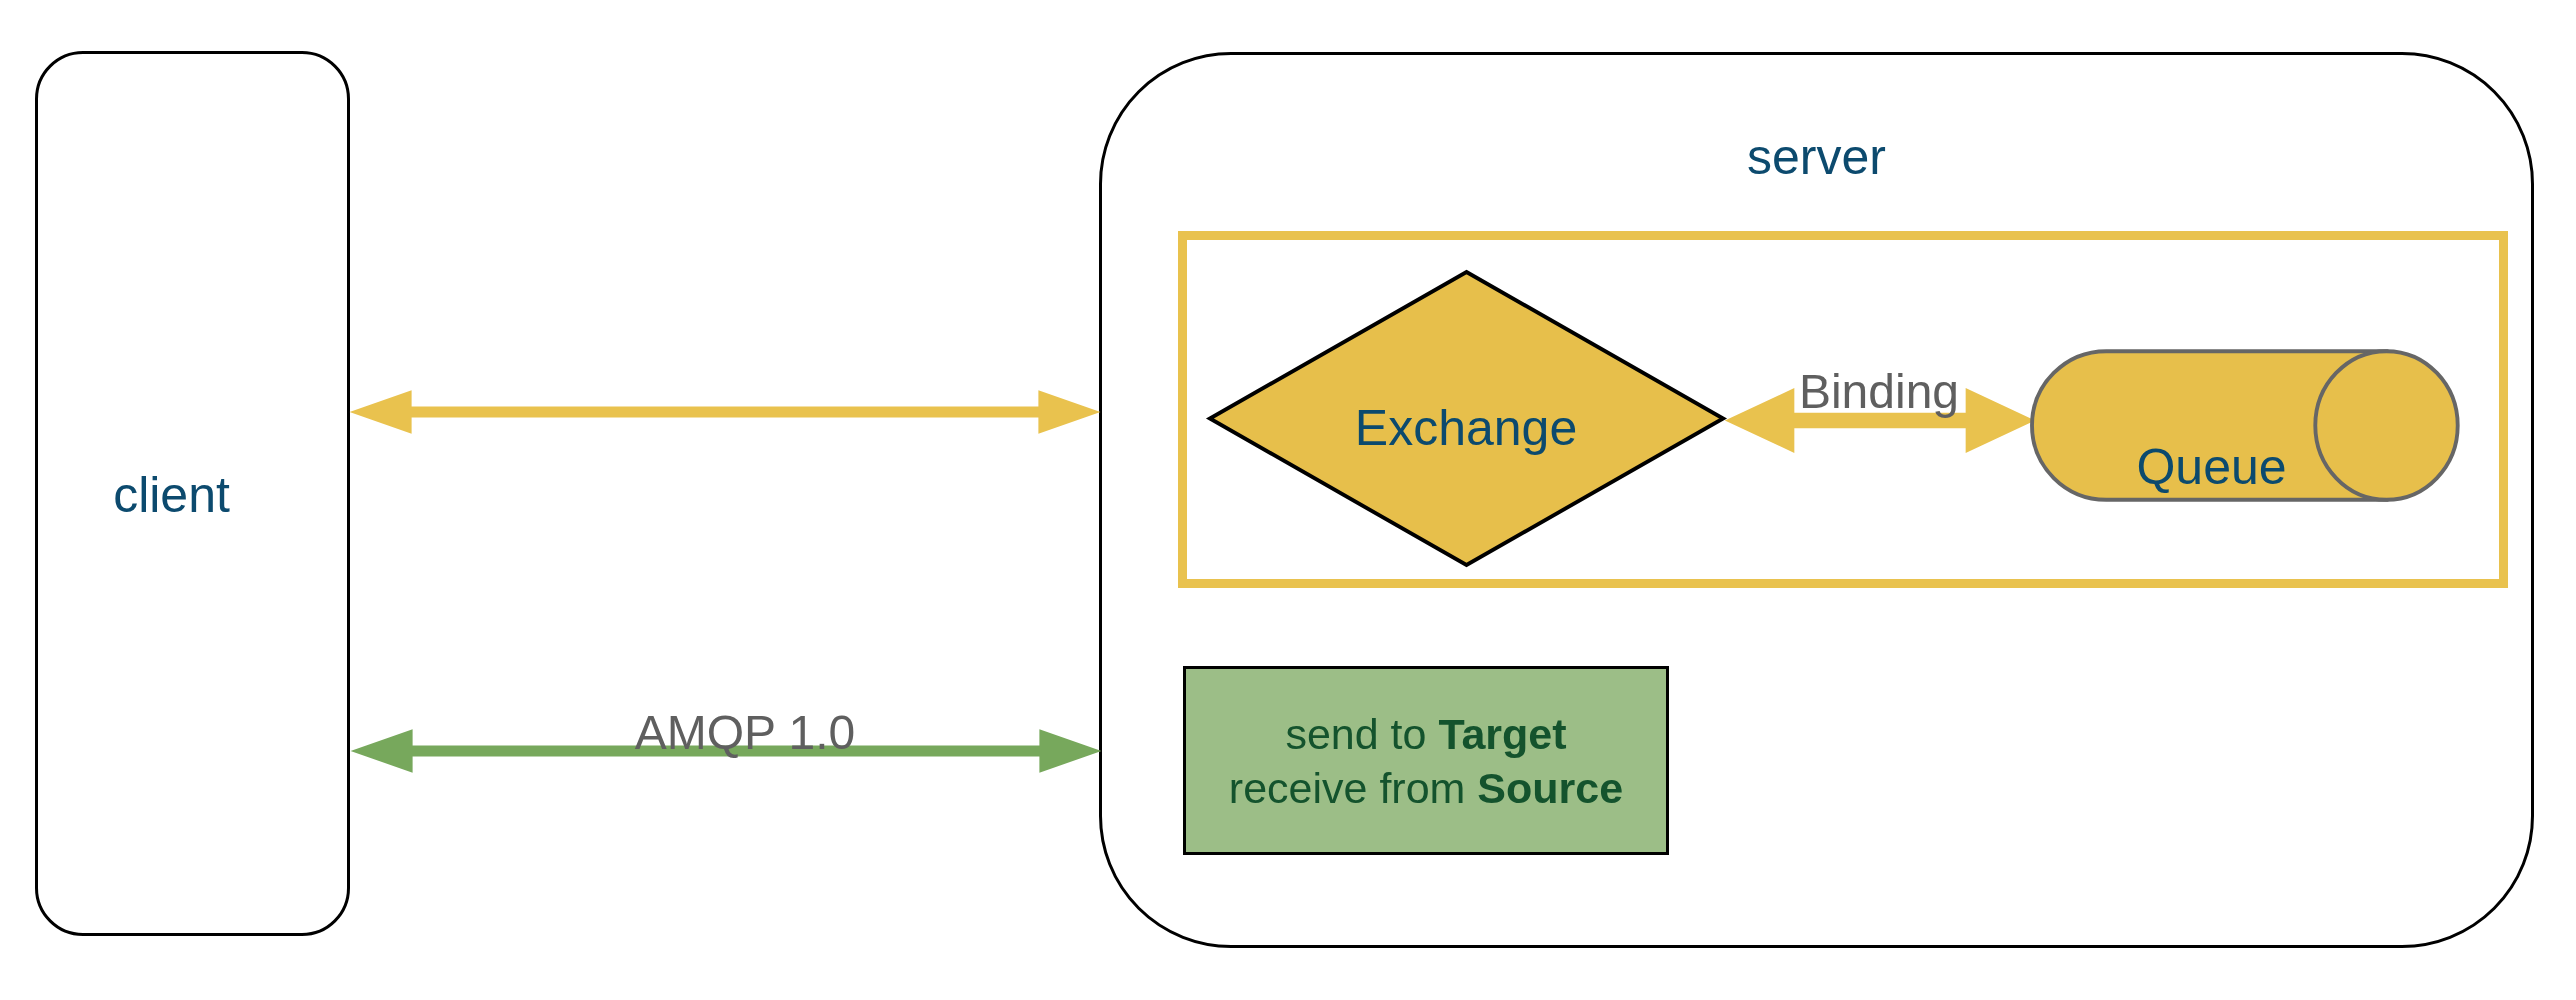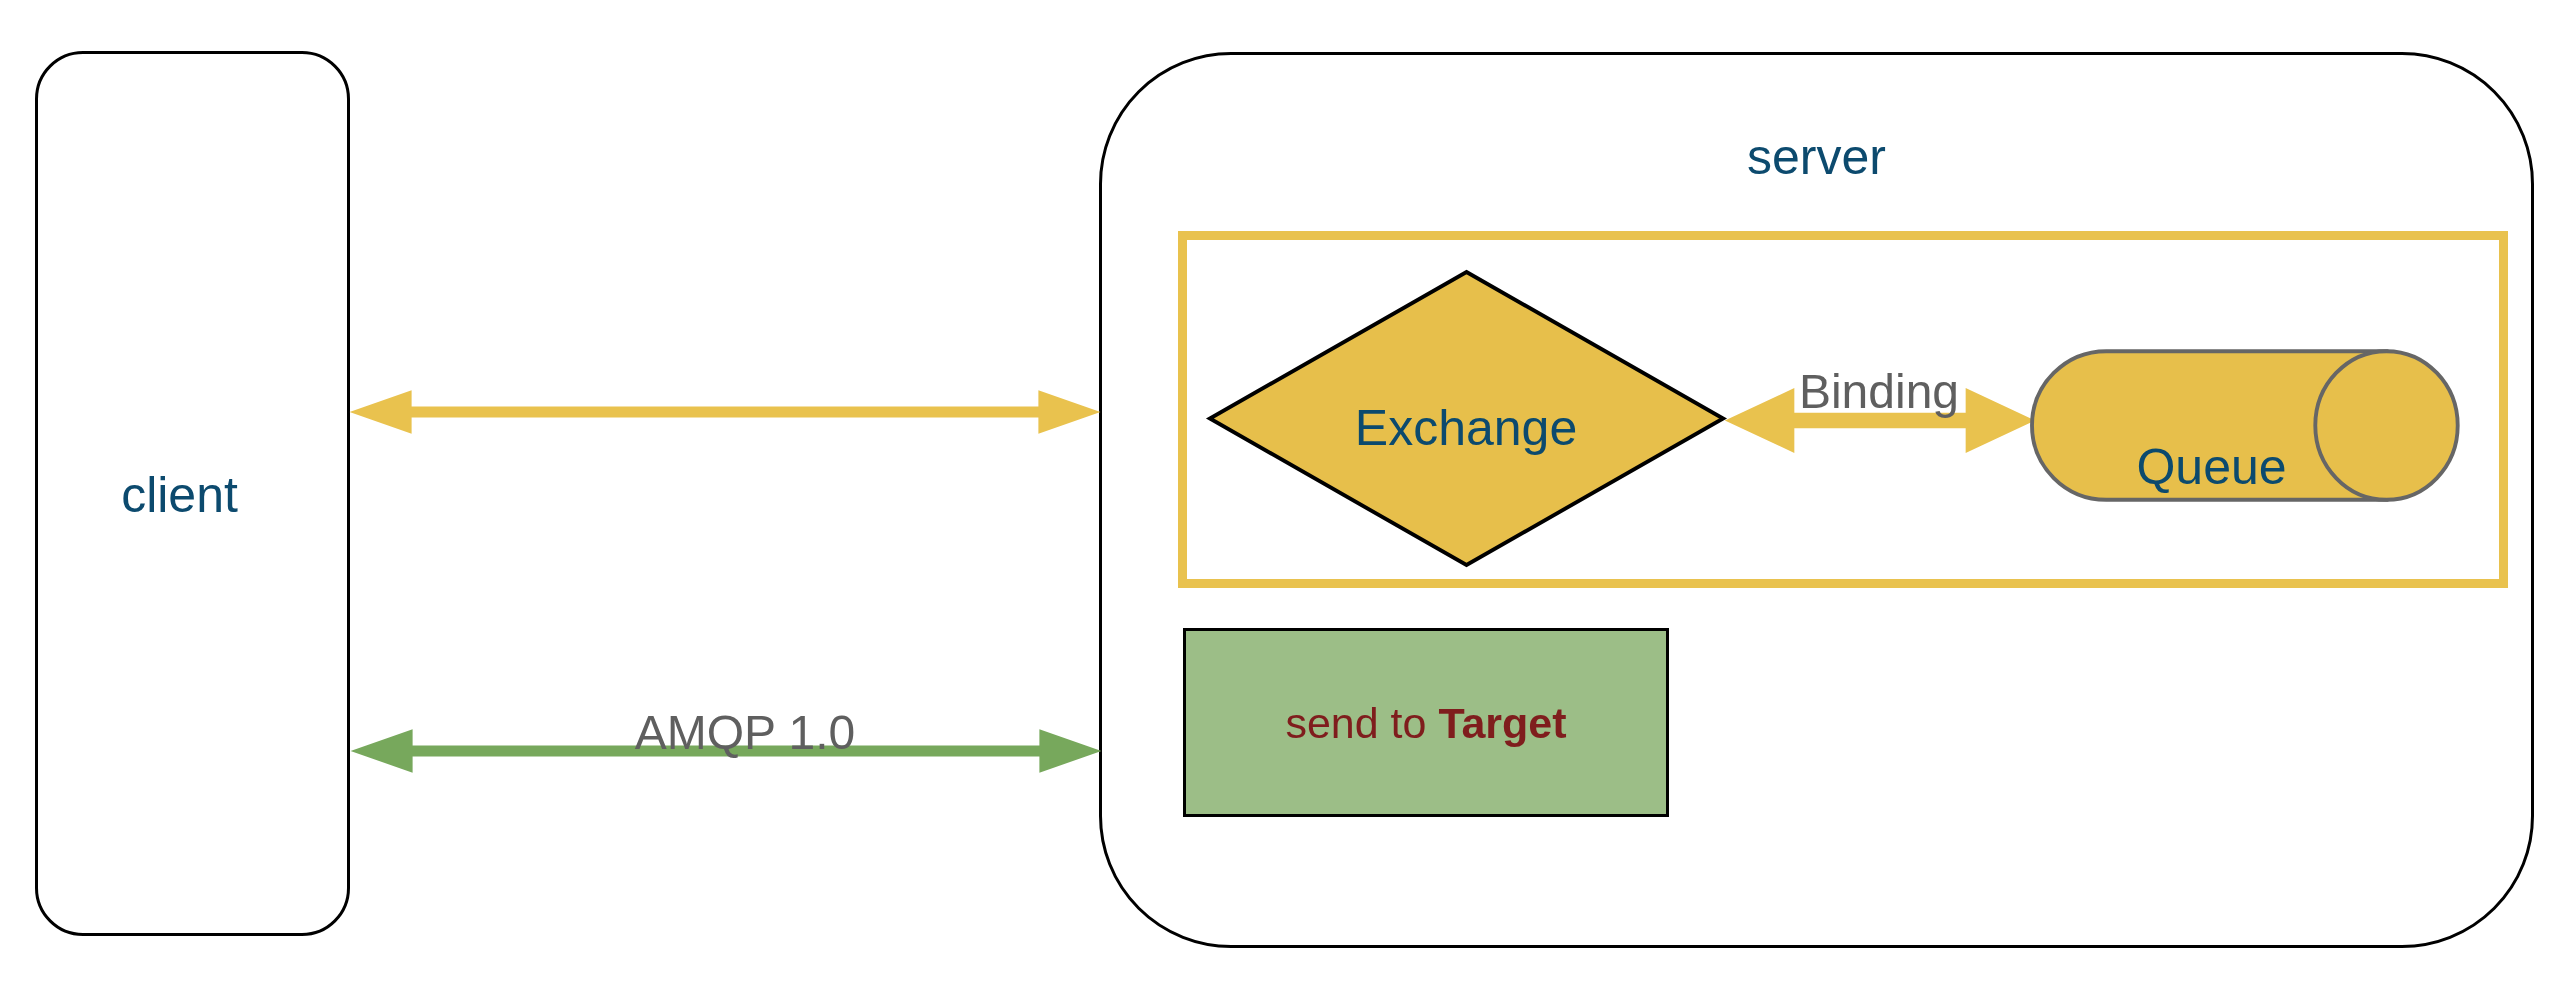--- a/index.html
+++ b/index.html
@@ -2,27 +2,27 @@
 <html style="--gold: #E9C24E; --gold-fill: #E7BF4B; --green-arrow: #77A85C; --green-fill: #9CBE87; --gray-text: #5F5F5F; --outline: #000000; --cylinder-outline: #666666;font-size:12.4px"><head>
 <meta charset="utf-8">
 <style>
   html,body{margin:0;padding:0;background:#fff;}
   .stage{position:relative;width:2576px;height:1001px;background:#fff;overflow:hidden;
          font-family:"Liberation Sans",sans-serif;}
   .box{position:absolute;box-sizing:border-box;background:#fff;}
   .client-box{left:35px;top:51px;width:315px;height:885px;border:3.9px solid #000;border-radius:48px;}
   .server-box{left:1099px;top:52px;width:1435px;height:896px;border:3.9px solid #000;border-radius:132px;}
   .amq-box{left:1178px;top:231px;width:1330px;height:357px;border:9.3px solid var(--gold);background:transparent;}
-  .note-box{left:1183px;top:628px;width:486px;height:189px;border:3.1px solid #000;background:var(--green-fill);
+  .note-box{left:1183px;top:666px;width:486px;height:189px;border:3.1px solid #000;background:var(--green-fill);
             display:flex;flex-direction:column;align-items:center;justify-content:center;
-            font-size:43px;line-height:54px;color:#7f1d1d;}
+            font-size:43px;line-height:54px;color:#14532d;}
   .lbl{position:absolute;text-align:center;color:#0c4a6e;white-space:nowrap;}
   .lbl-main{font-size:50px;line-height:50px;}
   .lbl-gray{font-size:48px;line-height:48px;color:var(--gray-text);}
-  .client-lbl{left:35px;width:273px;top:470px;padding-left:8px;}
+  .client-lbl{left:35px;width:273px;top:470px;}
   .server-lbl{left:1099px;width:1435px;top:132px;}
   .amq-title{left:1178px;width:1330px;top:267px;}
   .exchange-lbl{left:1210px;width:512px;top:395px;margin-top:8px;}
   .queue-lbl{left:2033px;width:357px;top:394px;margin-top:48px;}
   .binding-lbl{left:1724px;width:310px;top:368px;}
   .amqp091-lbl{left:388px;width:753px;top:335px;}
   .amqp10-lbl{left:353px;width:784px;top:689px;margin-top:20px;}
   svg{position:absolute;overflow:visible;}
   .fill-gold{fill:var(--gold);}
   .fill-gold-shape{fill:var(--gold-fill);}
@@ -64,16 +64,17 @@
     <polygon class="fill-gold" points="2,32 82,4 82,25 890,25 890,4 970,32 890,60 890,39 82,39 82,60"></polygon>
   </svg>
 
   <svg style="left:349px;top:726px;" width="754" height="50" viewBox="0 0 972 64">
     <polygon class="fill-green" points="2,32 82,4 82,25 890,25 890,4 970,32 890,60 890,39 82,39 82,60"></polygon>
   </svg>
   <div class="lbl lbl-gray amqp10-lbl">AMQP 1.0</div>
 
   <div class="box note-box">
     <div><span>send to </span><b>Target</b></div>
+    <div><span>receive from </span><b>Source</b></div>
   </div>
 
 </div>
 
 
 </body></html>

